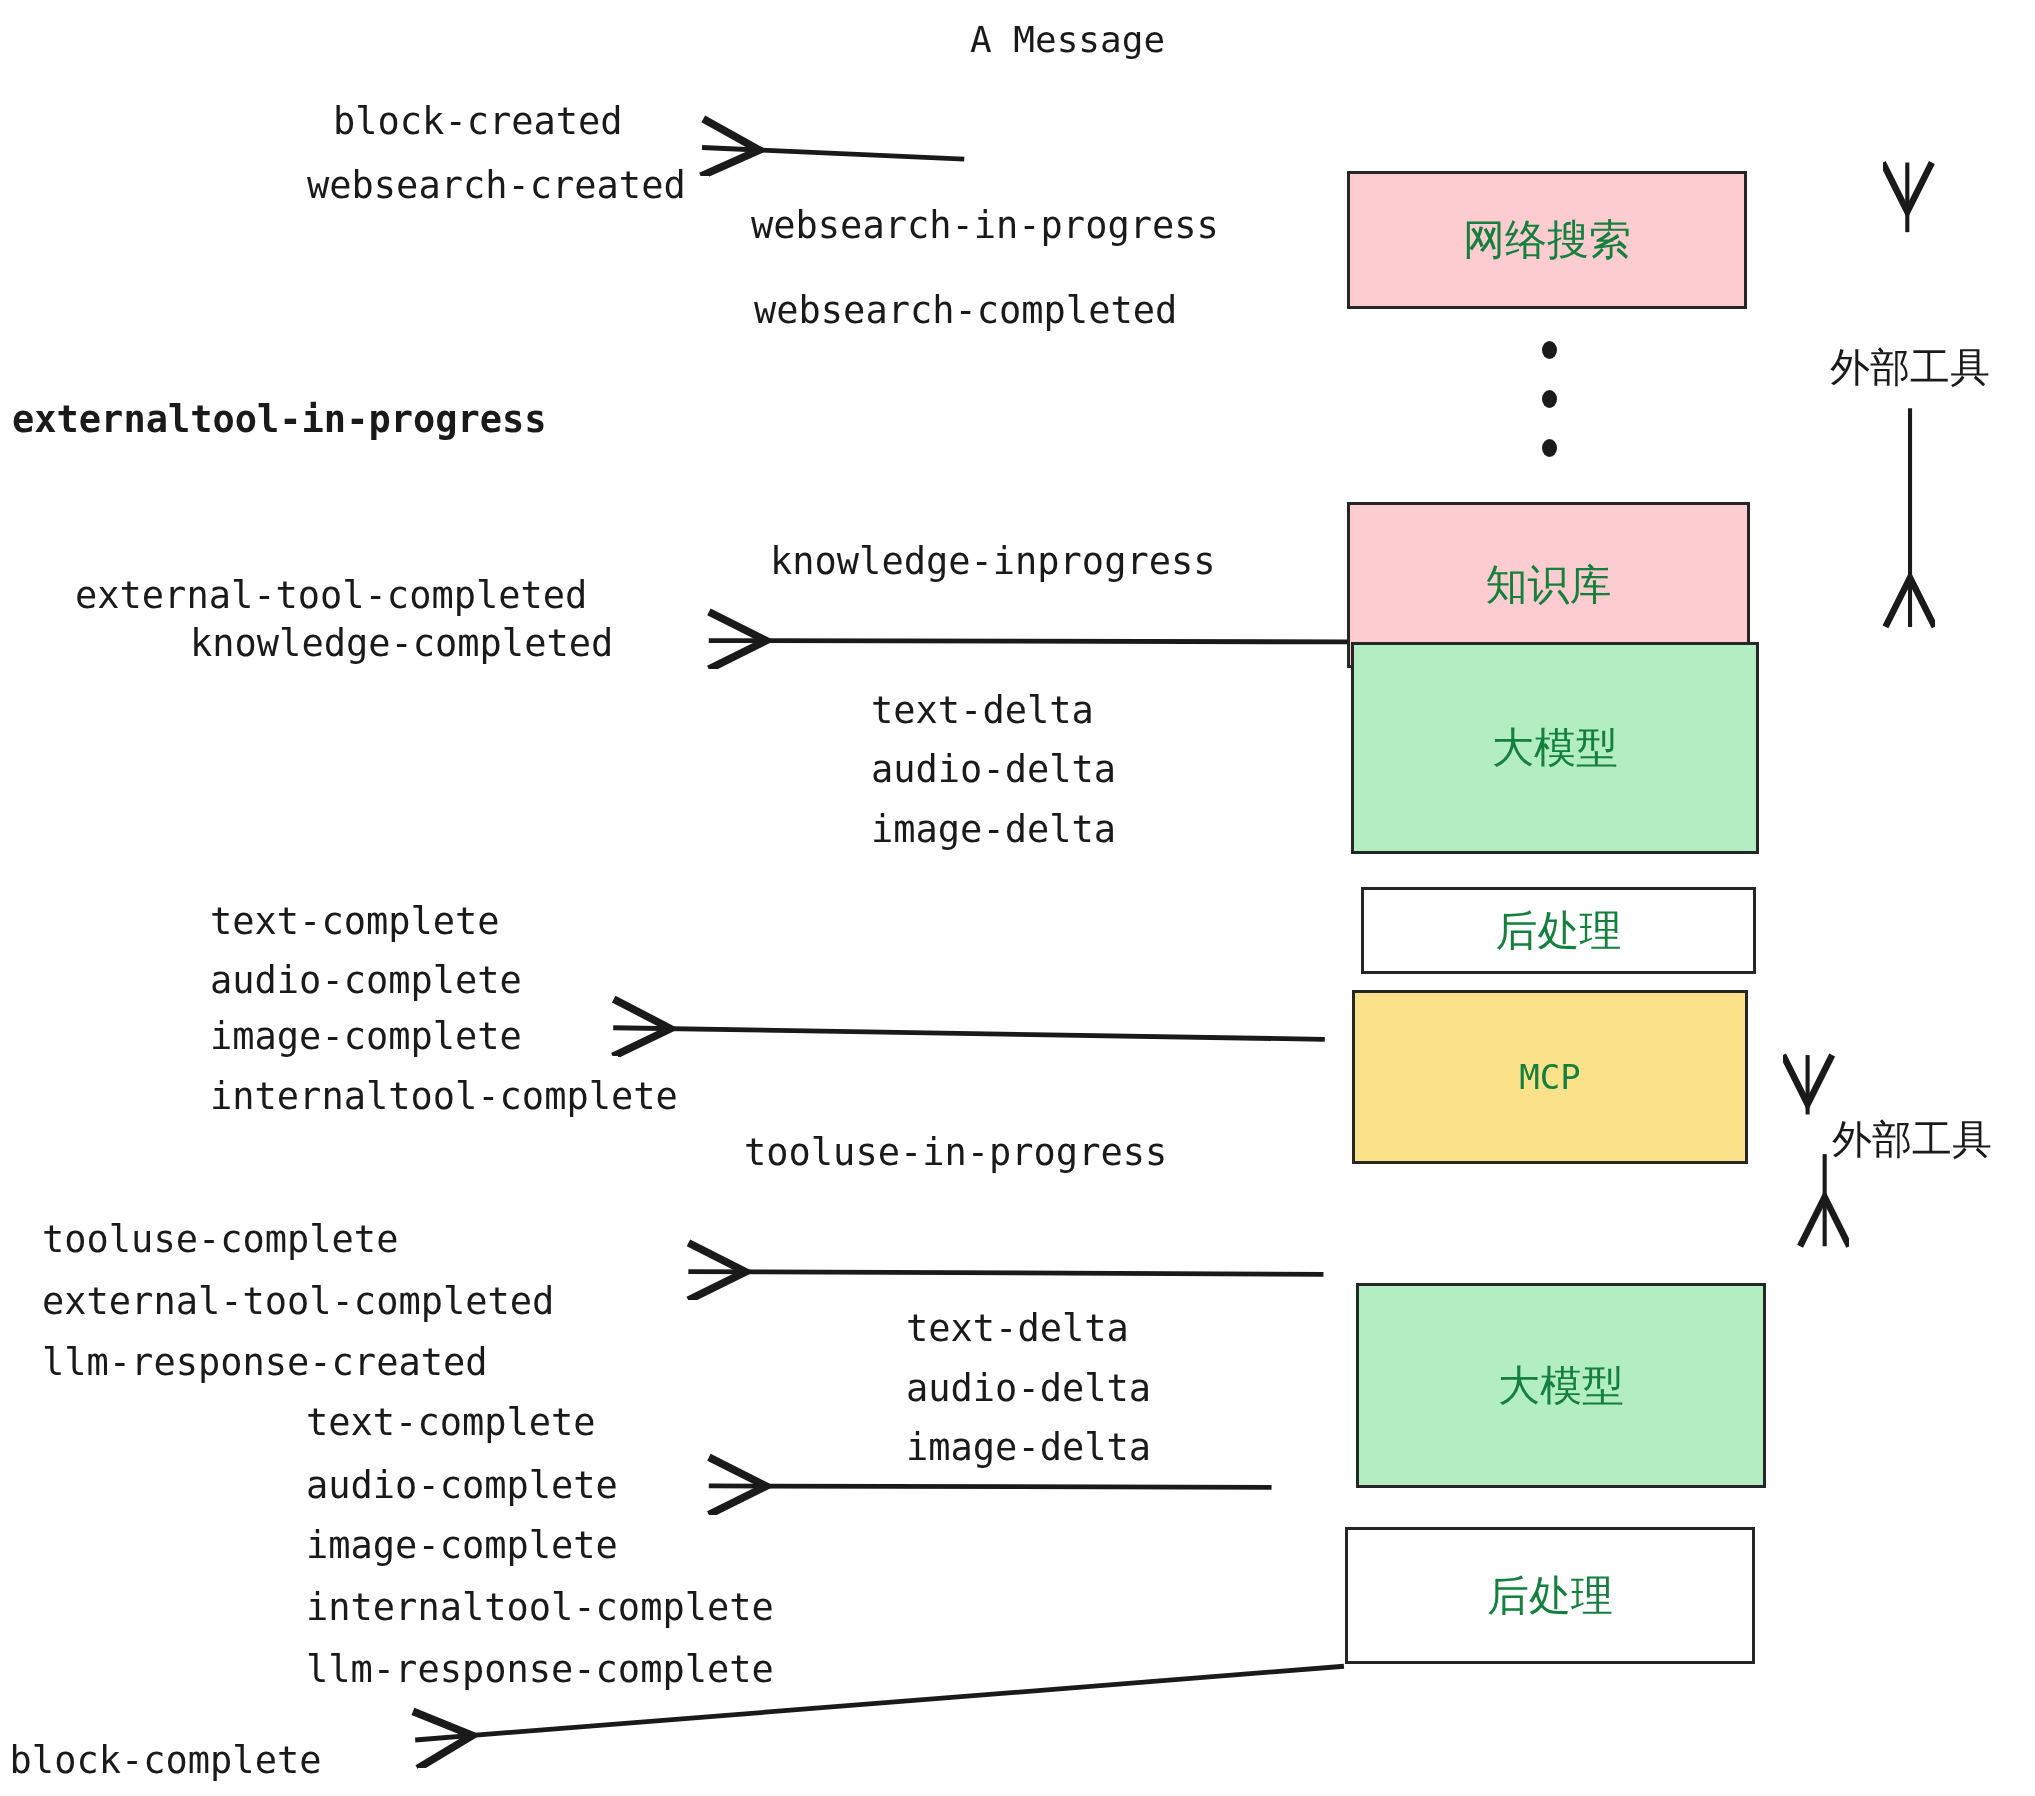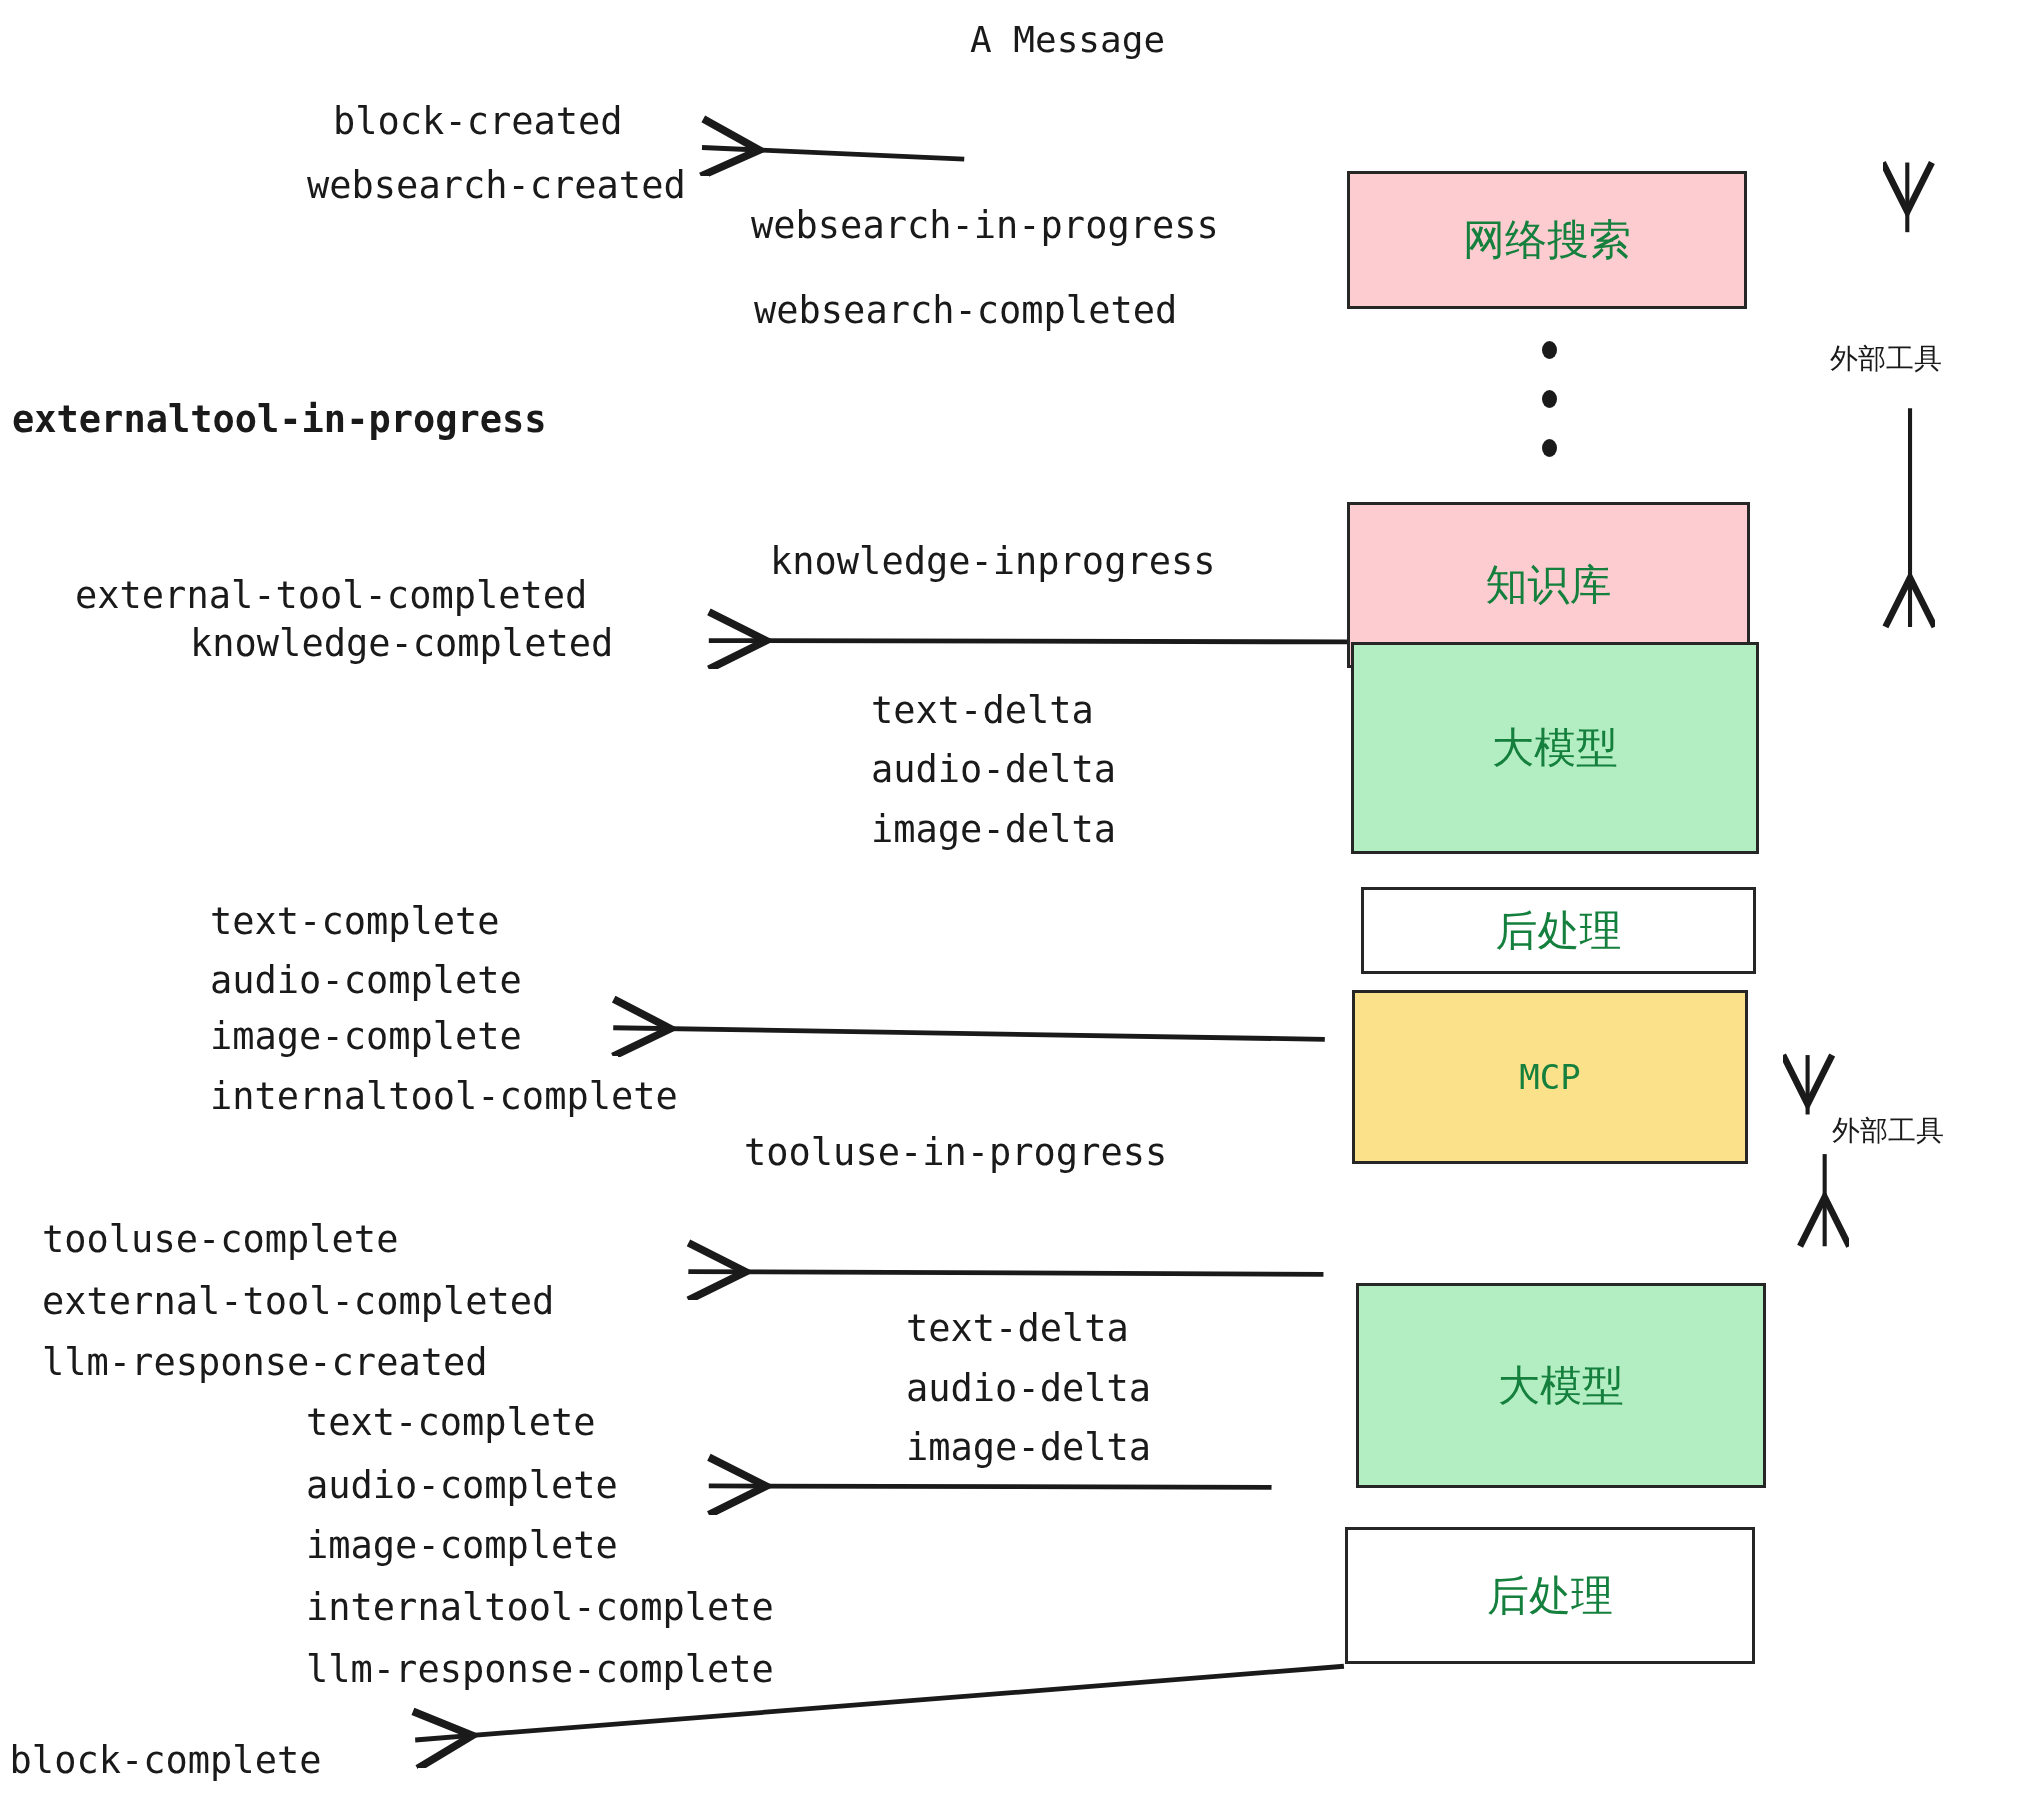--- a/index.html
+++ b/index.html
@@ -45,21 +45,21 @@
     font-size: 42px;
     color: #15803d;
   }
   .node.mono {
     font-family: "DejaVu Sans Mono", "Liberation Mono", monospace;
     font-size: 34px;
   }
   .sidelbl {
     position: absolute;
     font-family: "DejaVu Sans", "Liberation Sans", sans-serif;
-    font-size: 28px;
+    font-size: 40px;
     color: #1a1a1a;
     white-space: pre;
   }
   .dots {
     position: absolute;
     display: flex;
     flex-direction: column;
     align-items: center;
     justify-content: space-between;
   }

